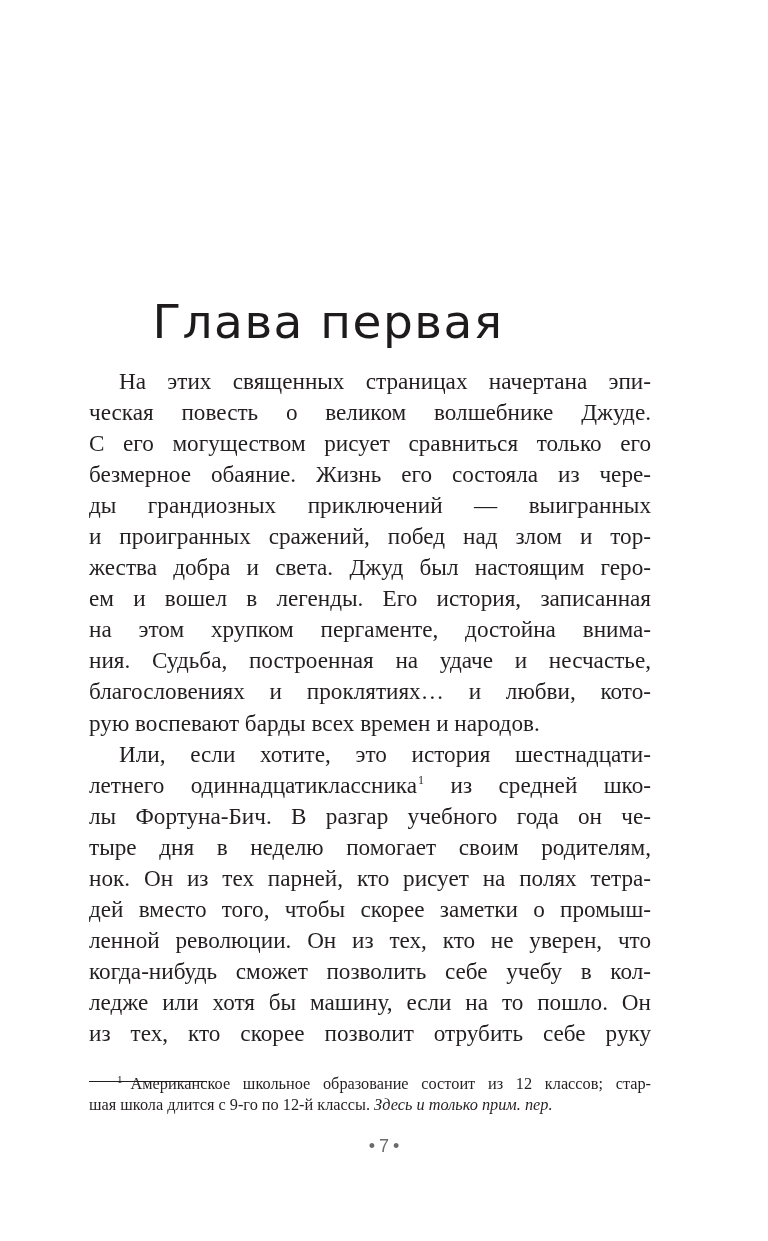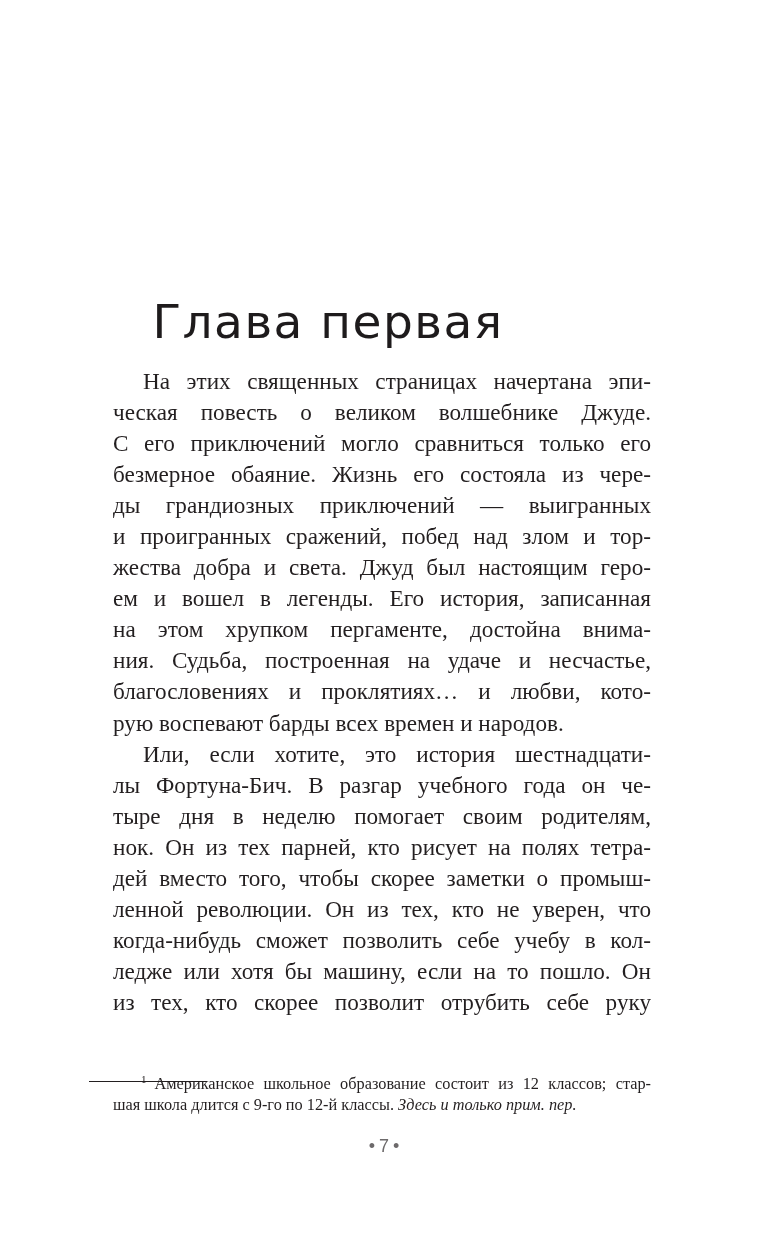--- a/index.html
+++ b/index.html
@@ -36,21 +36,20 @@
     width: 562px;
     font-size: 23.2px;
     line-height: 31.05px;
   }
   .line {
     display: block;
     white-space: nowrap;
     text-align: justify;
     text-align-last: justify;
     height: 31.05px;
-    margin-left: 24px;
   }
   .line.last {
     text-align-last: left;
   }
   .line.indent {
     padding-left: 30px;
   }
   sup.fnref {
     font-size: 12px;
     vertical-align: 0;
@@ -107,33 +106,34 @@
 </style>
 </head>
 <body>
 
 <h1 class="chapter-title">Глава первая</h1>
 
 <div class="body-text">
   <div class="paragraph">
     <span class="line indent">На этих священных страницах начертана эпи-</span>
     <span class="line">ческая повесть о великом волшебнике Джуде.</span>
-    <span class="line">С его приключений могло сравниться только его</span>
+    <span class="line">С его могуществом рисует сравниться только его</span>
     <span class="line">безмерное обаяние. Жизнь его состояла из чере-</span>
     <span class="line">ды грандиозных приключений — выигранных</span>
     <span class="line">и проигранных сражений, побед над злом и тор-</span>
     <span class="line">жества добра и света. Джуд был настоящим геро-</span>
     <span class="line">ем и вошел в легенды. Его история, записанная</span>
     <span class="line">на этом хрупком пергаменте, достойна внима-</span>
     <span class="line">ния. Судьба, построенная на удаче и несчастье,</span>
     <span class="line">благословениях и проклятиях… и любви, кото-</span>
     <span class="line last">рую воспевают барды всех времен и народов.</span>
   </div>
   <div class="paragraph">
     <span class="line indent">Или, если хотите, это история шестнадцати-</span>
+    <span class="line"><span>летнего одиннадцатиклассника</span><sup class="fnref">1</sup> <span>из средней шко-</span></span>
     <span class="line">лы Фортуна-Бич. В разгар учебного года он че-</span>
     <span class="line">тыре дня в неделю помогает своим родителям,</span>
     <span class="line">нок. Он из тех парней, кто рисует на полях тетра-</span>
     <span class="line">дей вместо того, чтобы скорее заметки о промыш-</span>
     <span class="line">ленной революции. Он из тех, кто не уверен, что</span>
     <span class="line">когда-нибудь сможет позволить себе учебу в кол-</span>
     <span class="line">ледже или хотя бы машину, если на то пошло. Он</span>
     <span class="line">из тех, кто скорее позволит отрубить себе руку</span>
   </div>
 </div>

